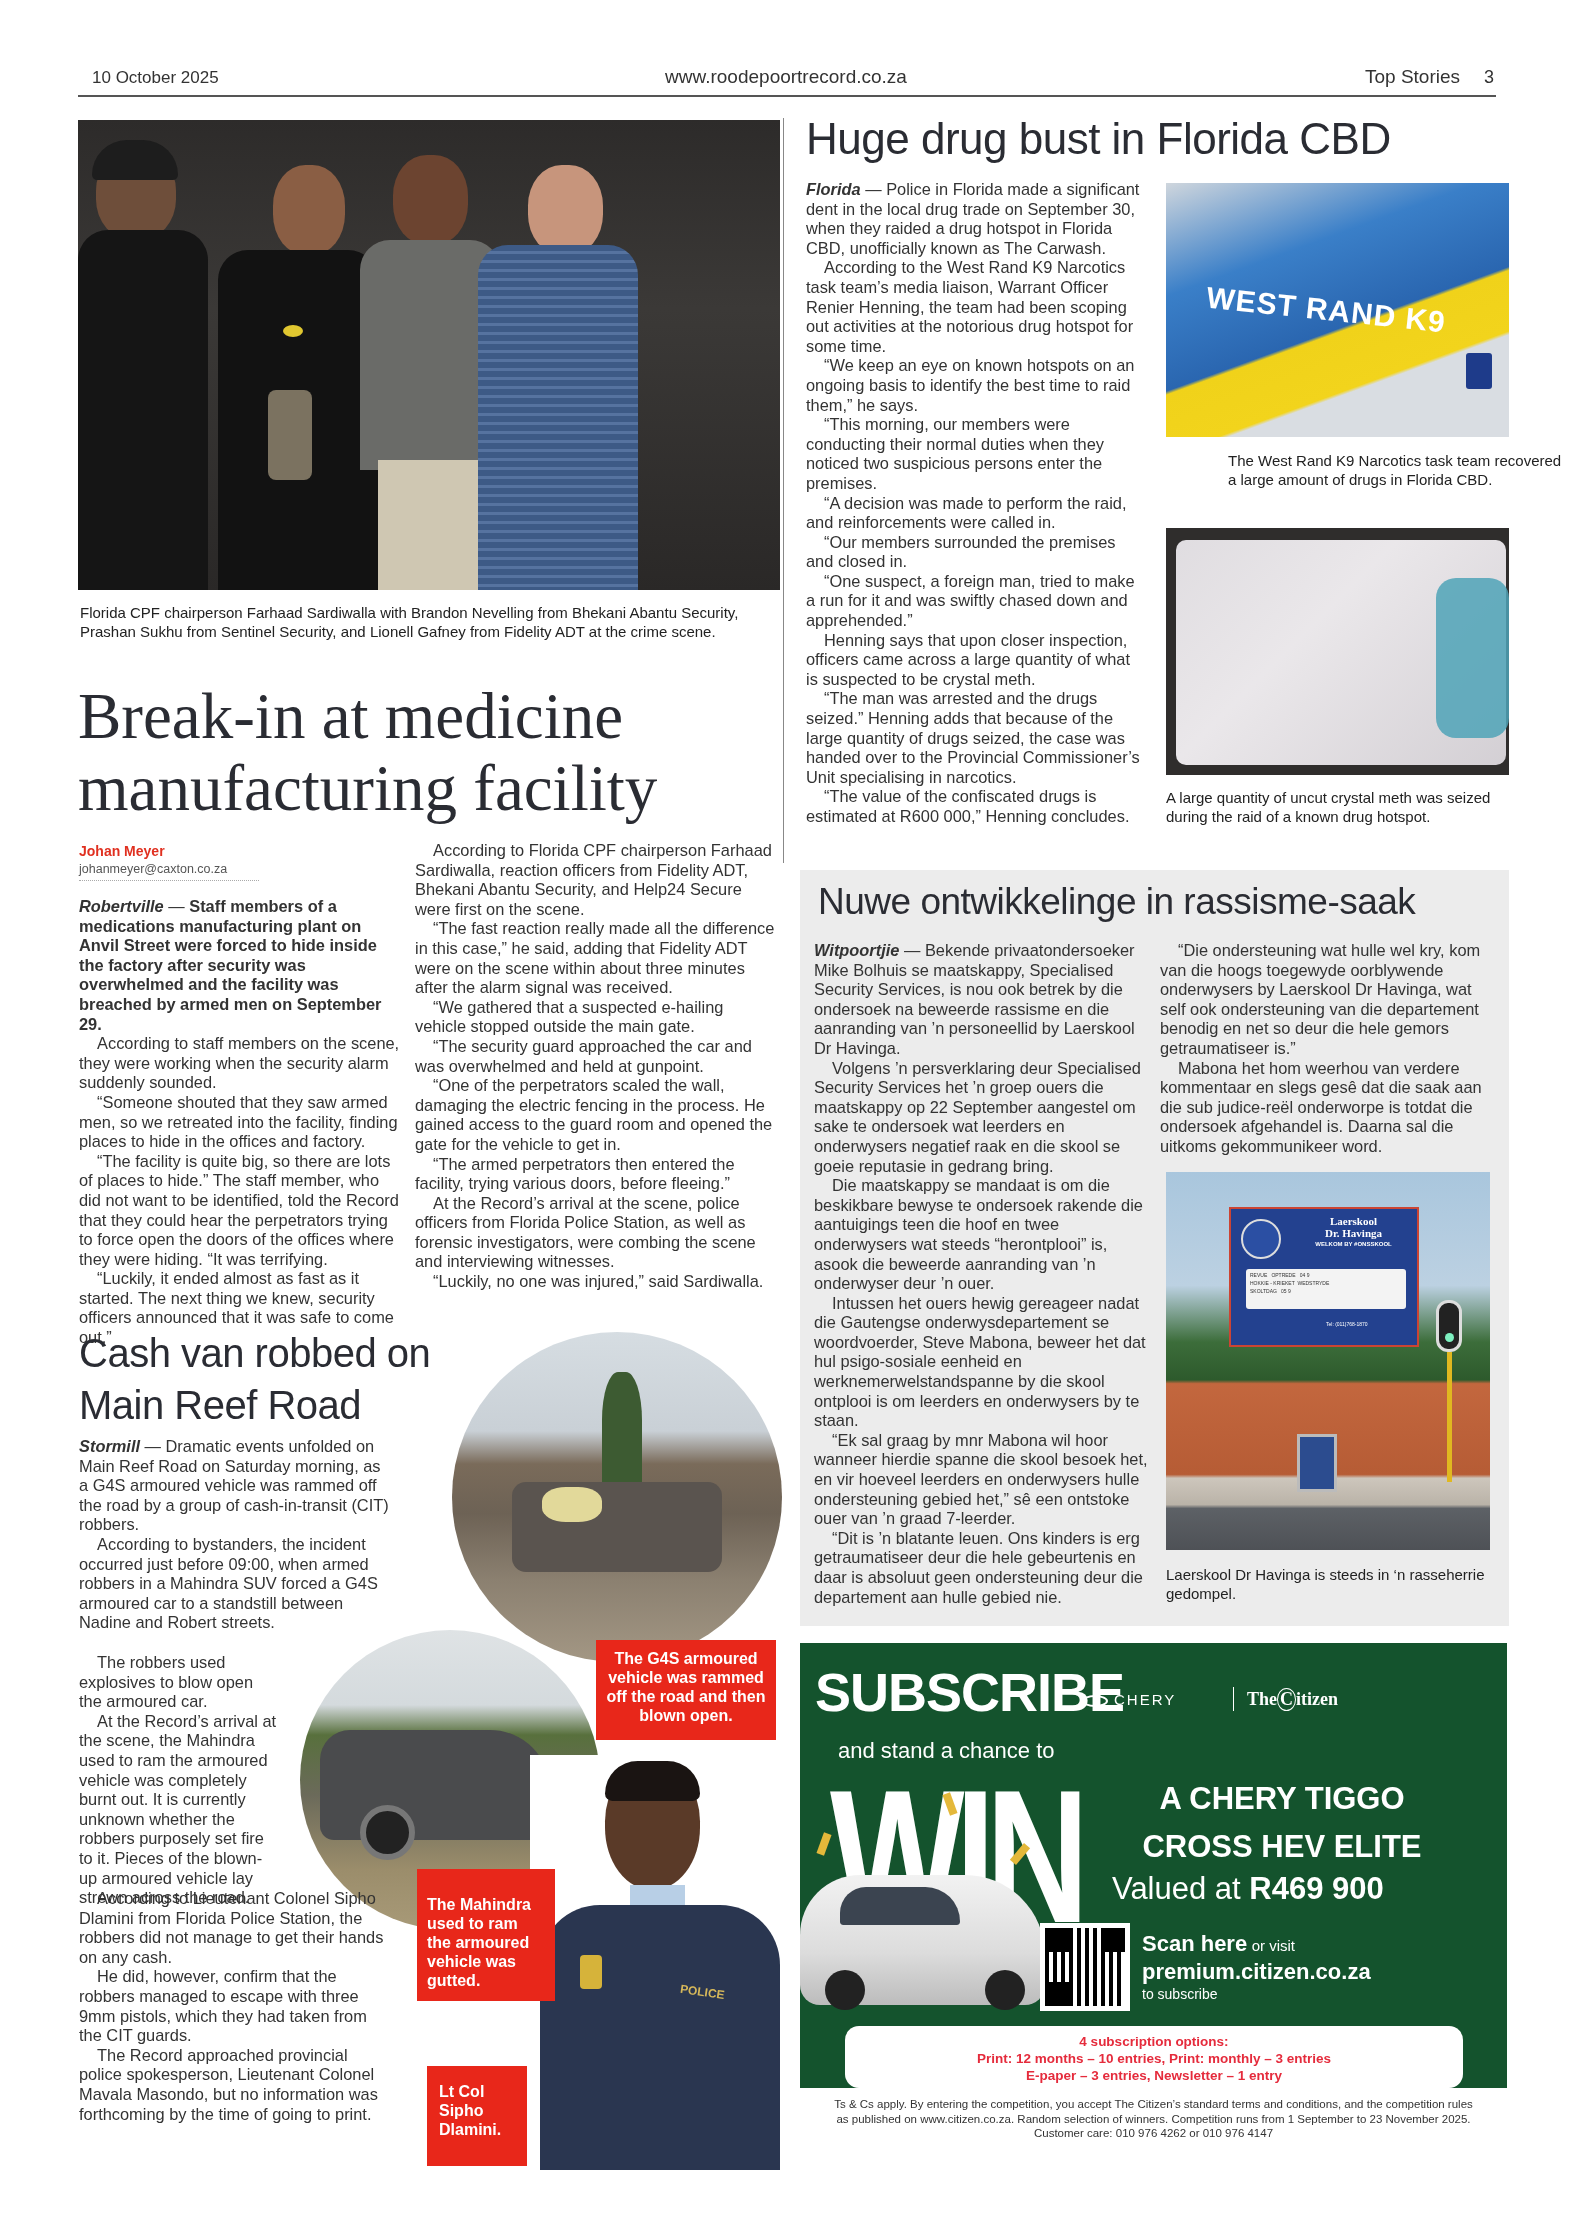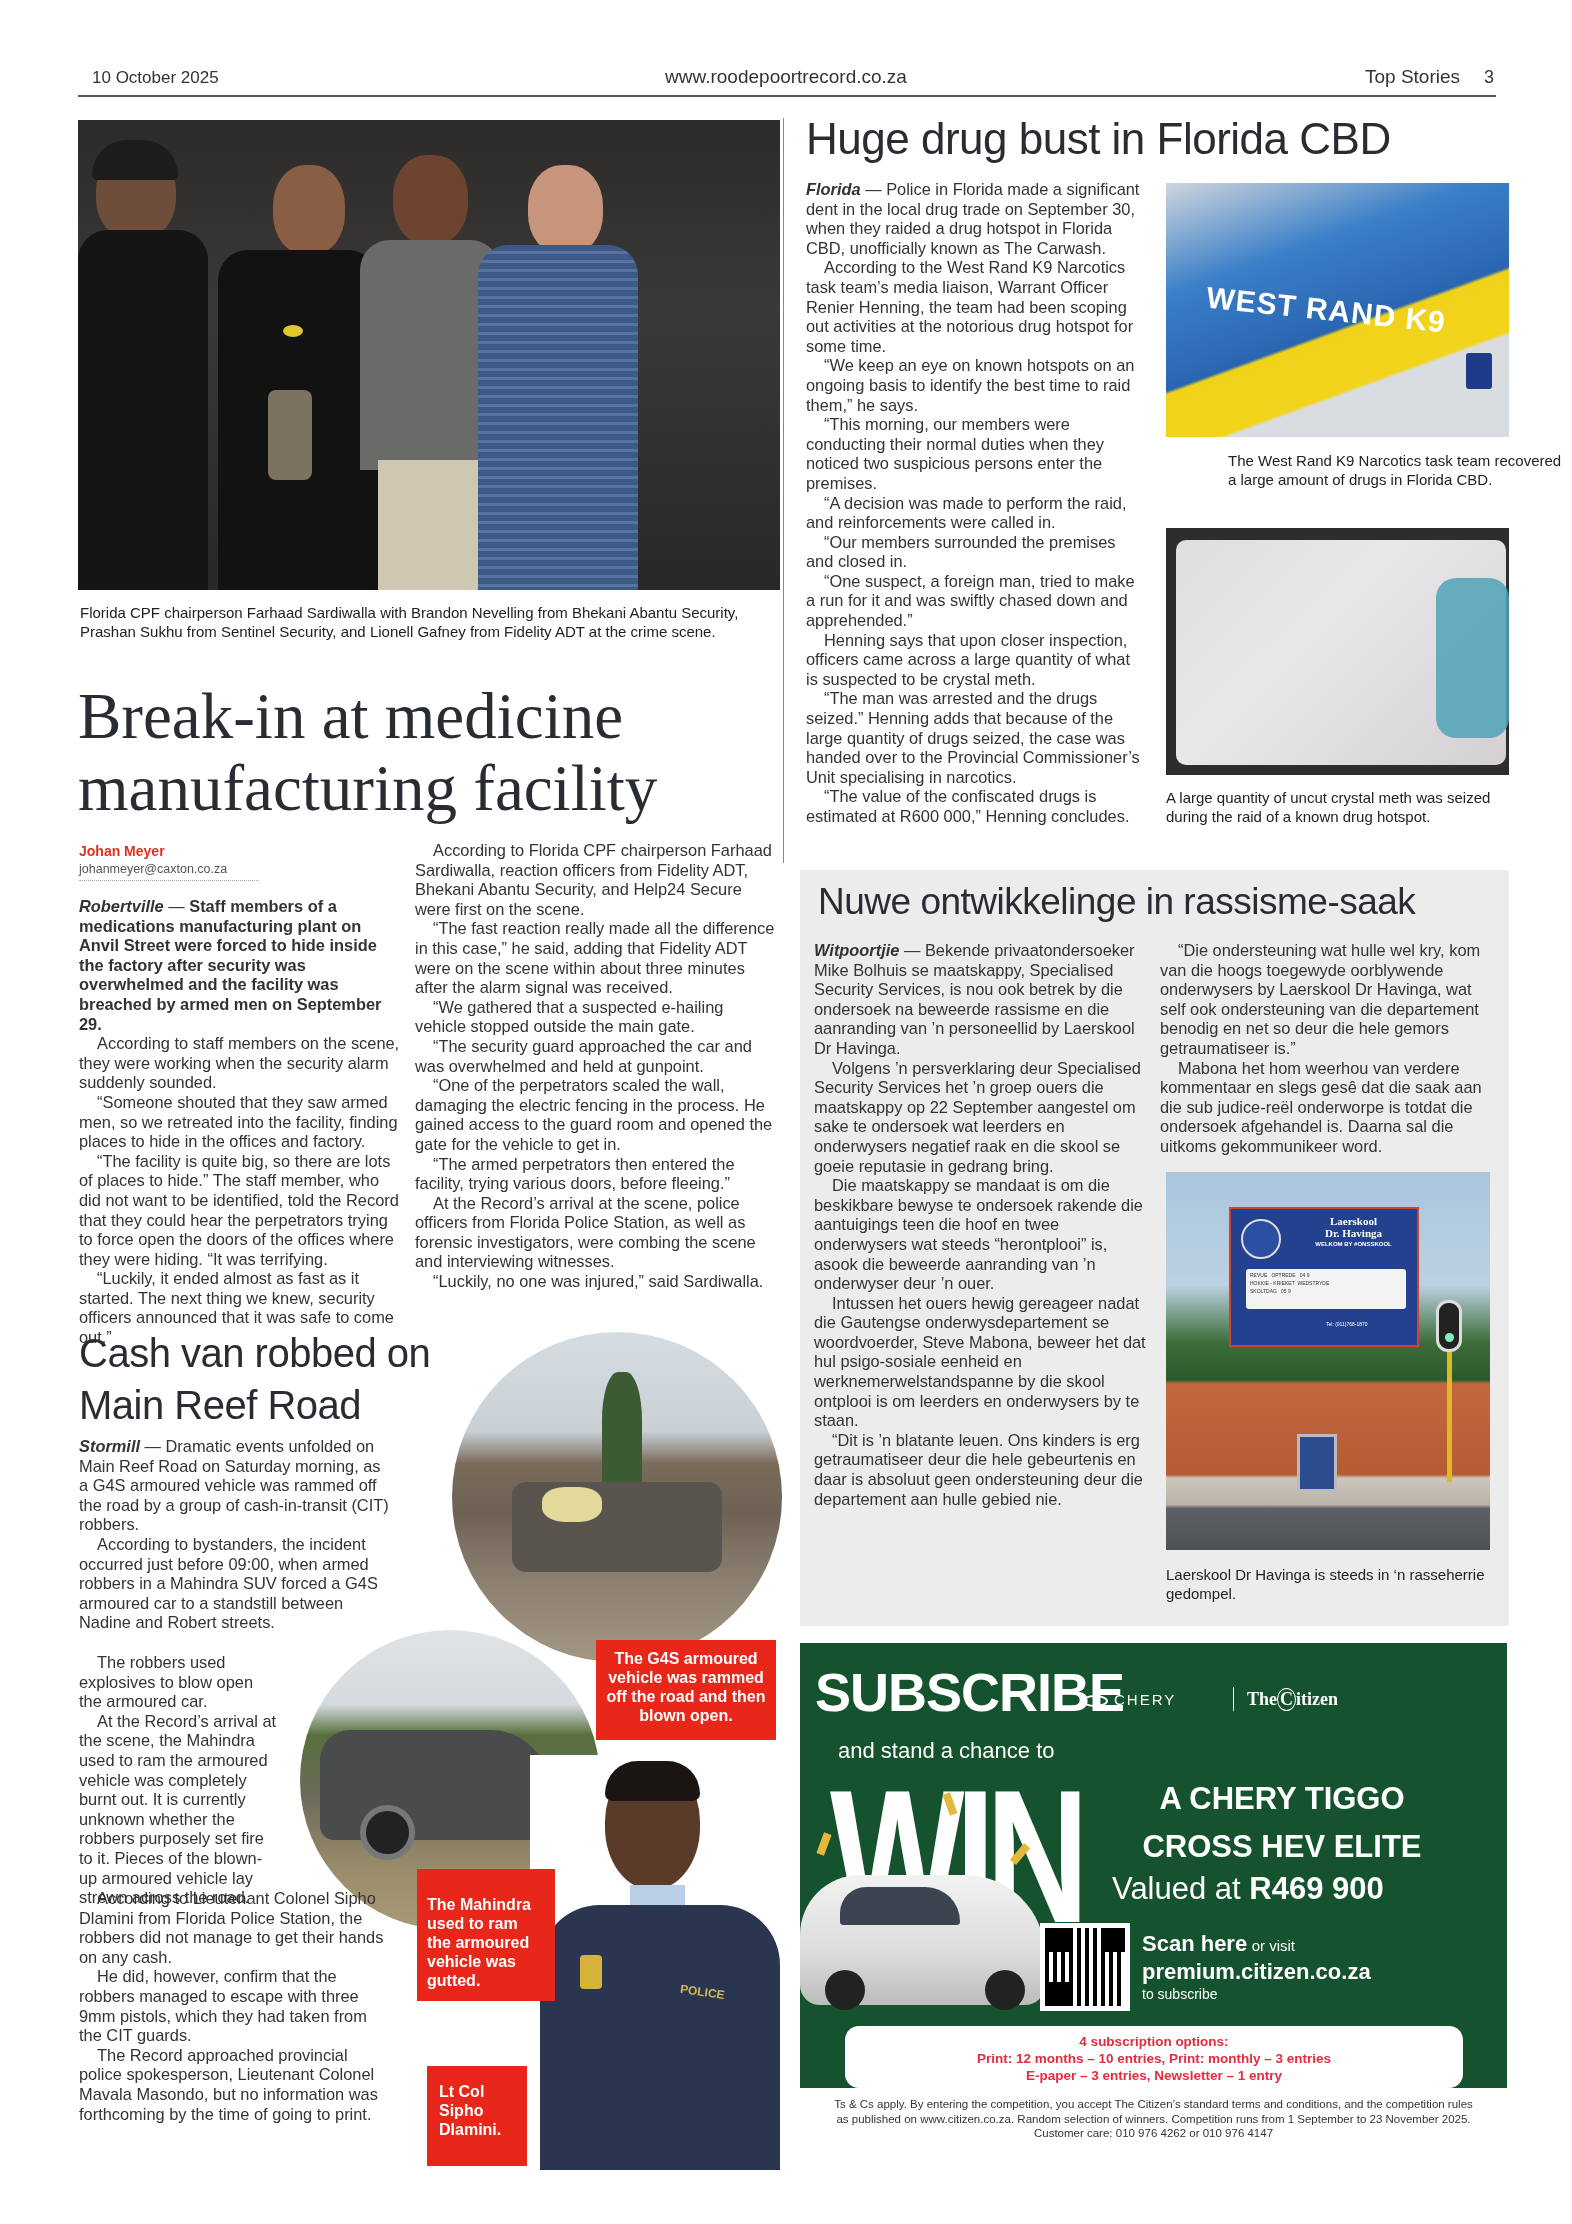--- a/index.html
+++ b/index.html
@@ -118,20 +118,21 @@
 <div class="caption" style="left:1166px;top:789px;width:345px;">A large quantity of uncut crystal meth was seized during the raid of a known drug hotspot.</div>
 
 <div class="abs" style="left:800px;top:870px;width:709px;height:756px;background:#ececec;"></div>
 <div class="headline-sans" style="left:818px;top:878px;font-size:37px;line-height:48px;">Nuwe ontwikkelinge in rassisme-saak</div>
 
 <div class="body-text" style="left:814px;top:941px;width:336px;">
   <p class="lead"><span class="place">Witpoortjie</span> — <span>Bekende privaatondersoeker Mike Bolhuis se maatskappy, Specialised Security Services, is nou ook betrek by die ondersoek na beweerde rassisme en die aanranding van ’n personeellid by Laerskool Dr Havinga.</span></p>
   <p>Volgens ’n persverklaring deur Specialised Security Services het ’n groep ouers die maatskappy op 22 September aangestel om sake te ondersoek wat leerders en onderwysers negatief raak en die skool se goeie reputasie in gedrang bring.</p>
   <p>Die maatskappy se mandaat is om die beskikbare bewyse te ondersoek rakende die aantuigings teen die hoof en twee onderwysers wat steeds “herontplooi” is, asook die beweerde aanranding van ’n onderwyser deur ’n ouer.</p>
   <p>Intussen het ouers hewig gereageer nadat die Gautengse onderwysdepartement se woordvoerder, Steve Mabona, beweer het dat hul psigo-sosiale eenheid en werknemerwelstandspanne by die skool ontplooi is om leerders en onderwysers by te staan.</p>
+  <p>“Ek sal graag by mnr Mabona wil hoor wanneer hierdie spanne die skool besoek het, en vir hoeveel leerders en onderwysers hulle ondersteuning gebied het,” sê een ontstoke ouer van ’n graad 7-leerder.</p>
   <p>“Dit is ’n blatante leuen. Ons kinders is erg getraumatiseer deur die hele gebeurtenis en daar is absoluut geen ondersteuning deur die departement aan hulle gebied nie.</p>
 </div>
 
 <div class="body-text" style="left:1160px;top:941px;width:340px;">
   <p>“Die ondersteuning wat hulle wel kry, kom van die hoogs toegewyde oorblywende onderwysers by Laerskool Dr Havinga, wat self ook ondersteuning van die departement benodig en net so deur die hele gemors getraumatiseer is.”</p>
   <p>Mabona het hom weerhou van verdere kommentaar en slegs gesê dat die saak aan die sub judice-reël onderworpe is totdat die ondersoek afgehandel is. Daarna sal die uitkoms gekommunikeer word.</p>
 </div>
 
 <div class="photo" style="left:1166px;top:1172px;width:324px;height:378px;background:linear-gradient(180deg,#a9c6dd 0%,#bcd1e2 30%,#3c6d3a 45%,#2d5a2c 55%,#c3673e 56%,#b65c35 80%,#cdc6bc 81%,#bab3a8 88%,#5d6166 89%,#4e5156 100%);">
   <div class="abs" style="left:63px;top:35px;width:190px;height:140px;background:#23418f;border:2px solid #c43;">

